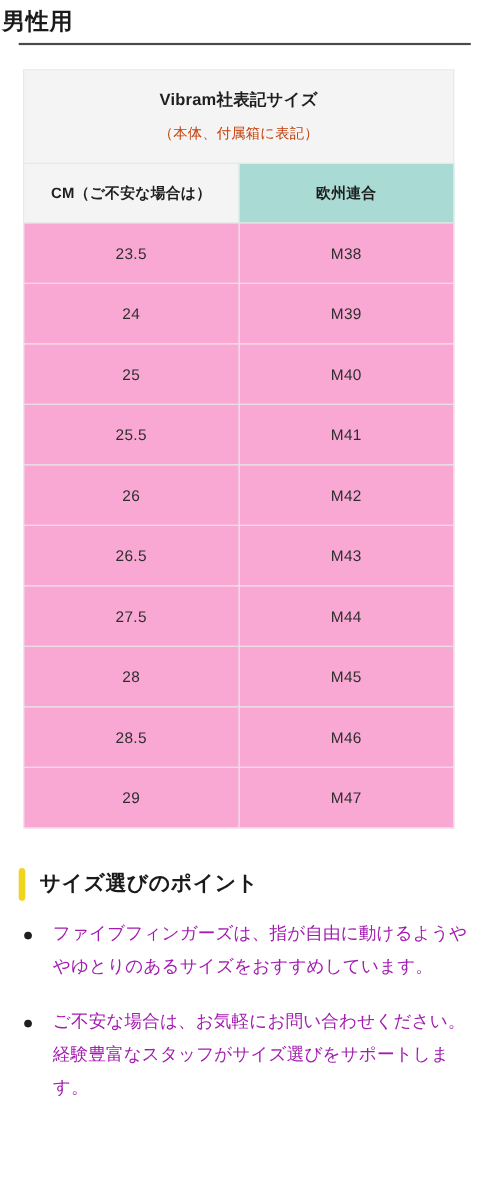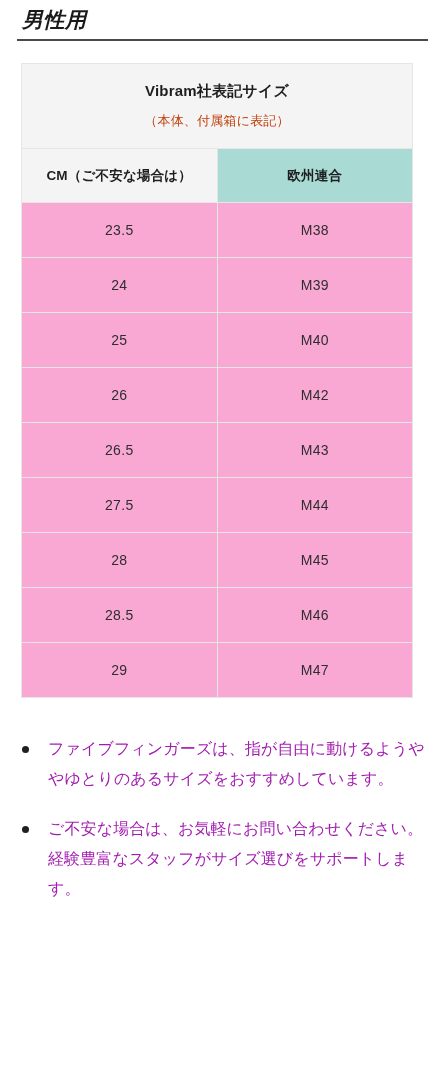--- a/index.html
+++ b/index.html
@@ -24,23 +24,22 @@
     position: relative;
   }
 
   
   .page-title {
     font-size: 21px;
     font-weight: bold;
     color: #1a1a1a;
     letter-spacing: 0.5px;
     margin: 0;
-    padding: 6px 0 0 22px;
+    padding: 6px 0 0 2px;
     line-height: 28px;
-    font-style: italic;
   }
   .title-rule {
     height: 2px;
     background: #4a4a4a;
     margin: 5px 18px 0 17px;
   }
 
   
   .table-wrap {
     margin: 22px 21px 0 21px;
@@ -180,20 +179,24 @@
         </tr>
         <tr>
           <td class="data-cell">24</td>
           <td class="data-cell">M39</td>
         </tr>
         <tr>
           <td class="data-cell">25</td>
           <td class="data-cell">M40</td>
         </tr>
         <tr>
+          <td class="data-cell">25.5</td>
+          <td class="data-cell">M41</td>
+        </tr>
+        <tr>
           <td class="data-cell">26</td>
           <td class="data-cell">M42</td>
         </tr>
         <tr>
           <td class="data-cell">26.5</td>
           <td class="data-cell">M43</td>
         </tr>
         <tr>
           <td class="data-cell">27.5</td>
           <td class="data-cell">M44</td>
@@ -208,20 +211,24 @@
         </tr>
         <tr>
           <td class="data-cell">29</td>
           <td class="data-cell">M47</td>
         </tr>
       </tbody>
     </table>
   </div>
 
   <div class="points">
+    <div class="points-heading">
+      <span class="accent-bar" style="background: rgb(240, 213, 31);"></span>
+      <span class="points-heading-text">サイズ選びのポイント</span>
+    </div>
     <ul class="points-list">
       <li>
         <span class="bullet-dot"></span>
         <span>ファイブフィンガーズは、指が自由に動けるようややゆとりのあるサイズをおすすめしています。</span>
       </li>
       <li>
         <span class="bullet-dot"></span>
         <span>ご不安な場合は、お気軽にお問い合わせください。経験豊富なスタッフがサイズ選びをサポートします。</span>
       </li>
     </ul>

